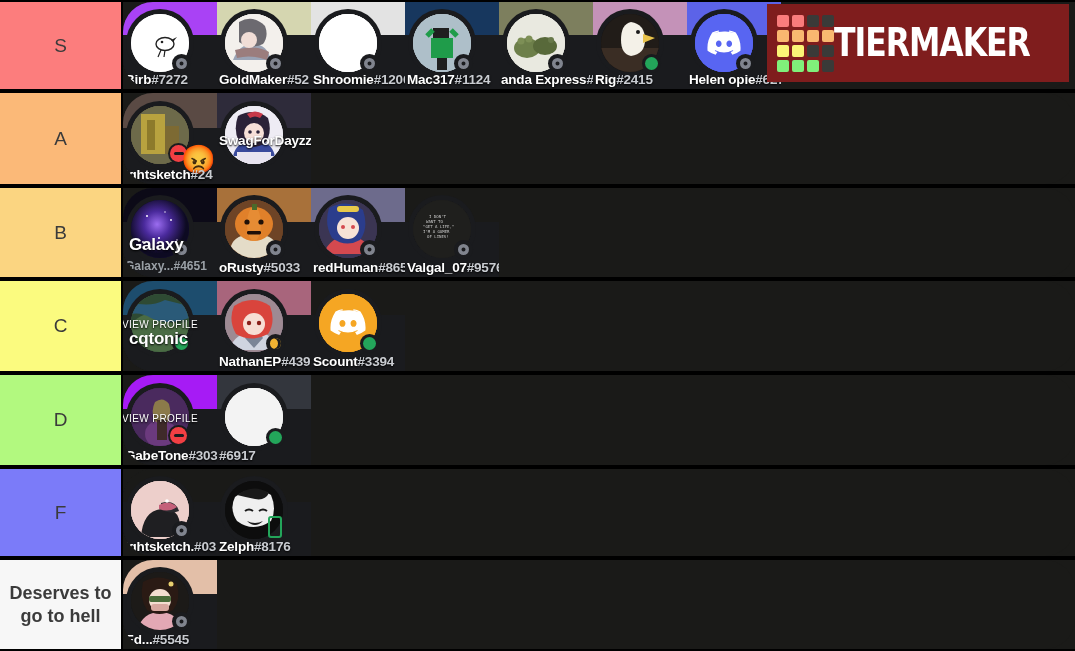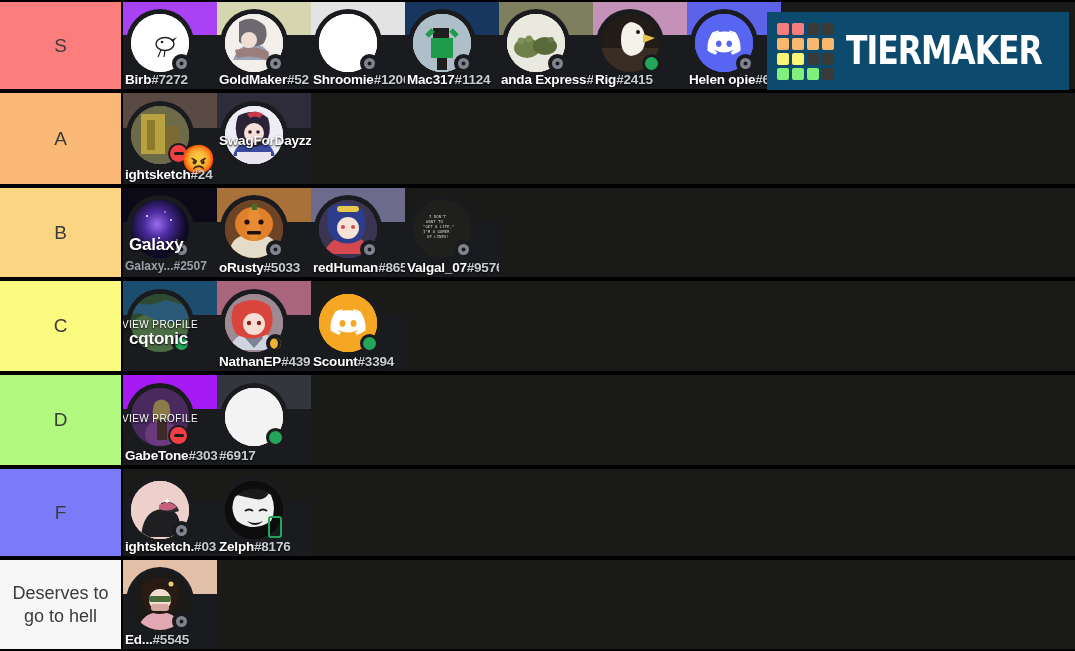--- a/index.html
+++ b/index.html
@@ -29,20 +29,21 @@
     border-right:2px solid #000;
     padding:2px 6px;
     user-select:none;
   }
   .tier-label.small { font-size:18px; }
   .tier-items {
     flex:1 1 auto; position:relative;
     display:flex; align-items:flex-start;
     overflow:hidden;
     background:#1a1a18;
+    border-radius:30px;
   }
 
   
   .item {
     position:relative;
     width:94px; height:100%;
     flex:0 0 94px;
     background:#1e1f22;
     overflow:hidden;
   }
@@ -133,24 +134,24 @@
     position:absolute; left:50%; top:52%;
     transform:translate(-50%,-50%);
     font-size:10px; font-weight:normal; color:#fff;
     letter-spacing:.4px; white-space:nowrap;
     text-shadow:0 1px 2px #000;
   }
 
   
   .logo {
     position:absolute;
-    right:6px; top:12px;
+    right:6px; top:4px;
     height:78px; width:302px;
-    background:#0c4a6e;
-    display:flex; align-items:center; gap:12px;
+    background:#7f1d1d;
+    display:flex; align-items:center; 
     padding-left:10px;
   }
   .logo-grid {
     display:grid;
     grid-template-columns:repeat(4, 12px);
     grid-template-rows:repeat(4, 12px);
     gap:3px;
   }
   .logo-grid i { display:block; border-radius:2px; }
   .logo-text {
@@ -368,21 +369,21 @@
                     <circle cx="46" cy="40" r="0.8" fill="#dcd"></circle>
                     <circle cx="12" cy="42" r="0.9" fill="#fff"></circle>
                     <circle cx="34" cy="12" r="0.7" fill="#fff"></circle>
                   </svg></div>
               </div>
               <div class="status">
                 <span class="dot offline"></span>
               </div>
             </div>
             <div class="uname big"><span>Galaxy</span><span class="tag"></span></div>
-            <div class="uname2" style="bottom: 4px;">Galaxy...#2507</div>
+            <div class="uname2" style="bottom: 4px;">Galaxy...#4651</div>
           </div>
           <div class="item">
             <div class="banner" style="background: rgb(168, 113, 58);"></div>
             <div class="card-body"></div>
             <div class="avatar-wrap">
               <div class="avatar" style="background: rgb(110, 68, 38);">
                 <div class="art" style="background: rgb(110, 68, 38);"><svg viewBox="0 0 58 58" width="58" height="58">
                     <rect width="58" height="58" fill="#6e4426"></rect>
                     <path d="M6 46 q4 -12 23 -12 q19 0 23 12 v12 h-46z" fill="#e4dcc8"></path>
                     <ellipse cx="29" cy="24" rx="19" ry="17" fill="#e0802a"></ellipse>
@@ -584,21 +585,21 @@
               </div>
               <div class="status mobile">
                 <span class="phone"></span>
               </div>
             </div>
             <div class="uname"><span>Zelph</span><span class="tag">#8176</span></div>
           </div>
         </div>
       </div>
       <div class="tier-row" style="top: 558px; height: 93px;">
-        <div class="tier-label small" style="background: rgb(247, 247, 247);">Deserves to go to hell</div>
+        <div class="tier-label small" style="background: rgb(247, 247, 247); font-weight: bold;">Deserves to go to hell</div>
         <div class="tier-items">
           <div class="item">
             <div class="banner" style="background: rgb(227, 191, 168);"></div>
             <div class="card-body"></div>
             <div class="avatar-wrap">
               <div class="avatar" style="background: rgb(28, 26, 24);">
                 <div class="art" style="background: rgb(28, 26, 24);"><svg viewBox="0 0 58 58" width="58" height="58">
                     <rect width="58" height="58" fill="#1c1a18"></rect>
                     <path d="M6 58 q6 -18 23 -18 q17 0 23 18z" fill="#e2a8b4"></path>
                     <path d="M12 10 q18 -10 34 2 q4 16 -4 26 q-14 8 -26 0 q-8 -12 -4 -28z" fill="#2a1a14"></path>

